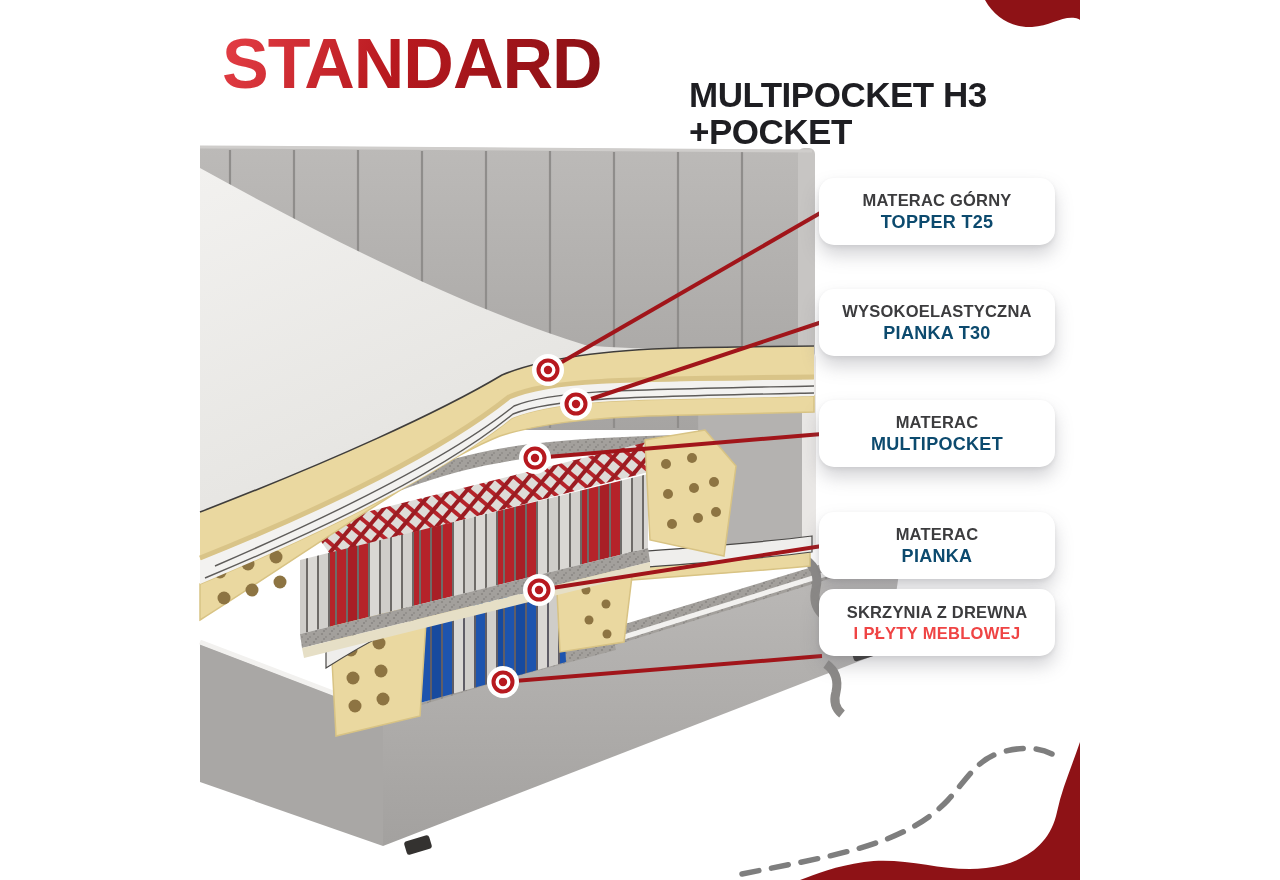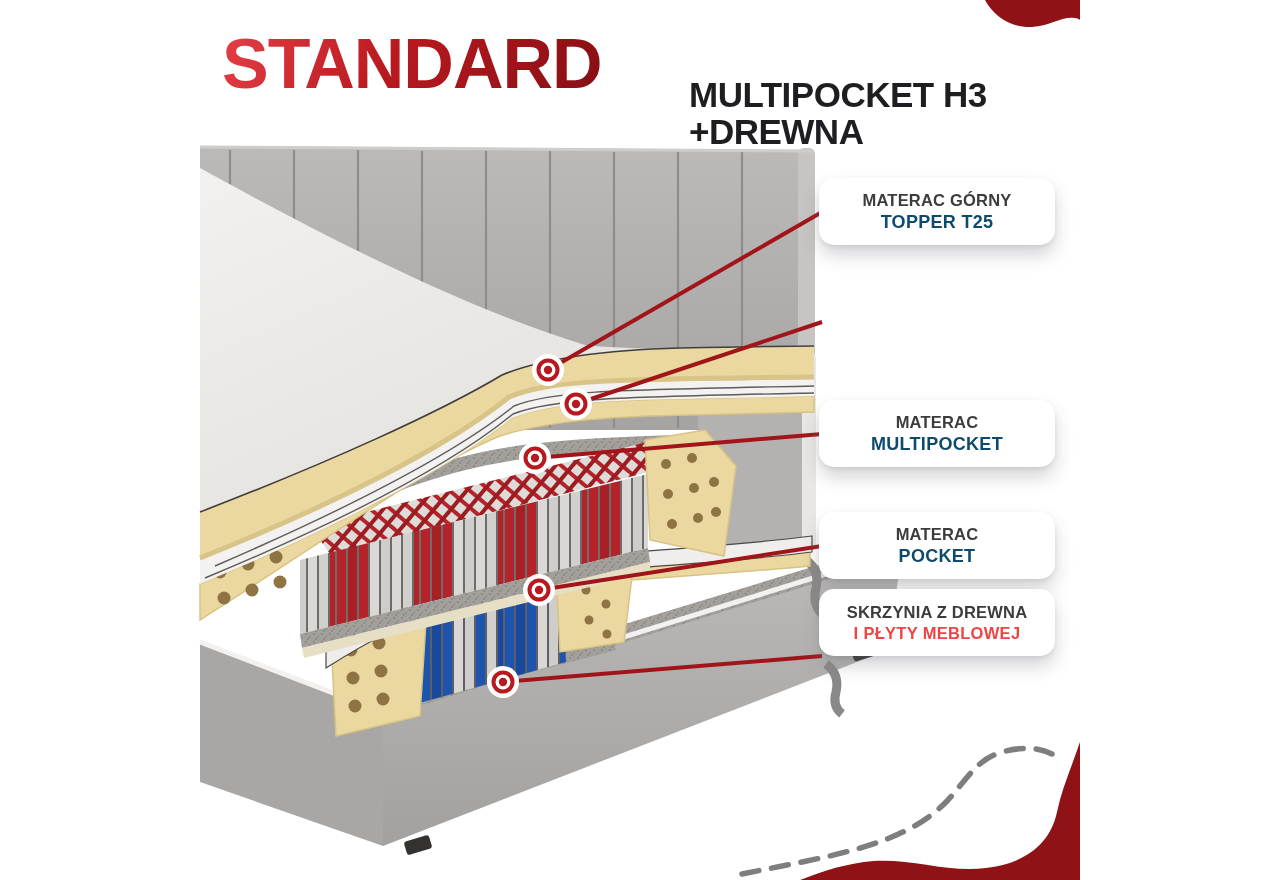--- a/index.html
+++ b/index.html
@@ -223,33 +223,37 @@
     </g>
 
     <path fill="#8e1216" d="M985,0 C995,18 1012,28 1032,27 C1050,26 1062,16 1075,18 C1077,18 1079,19 1080,20 L1080,0 Z"></path>
     <path fill="#8e1216" d="M1080,742 C1072,766 1062,788 1057,812 C1050,846 1022,864 986,868 C944,873 906,856 864,862 C836,866 816,874 800,880 L1080,880 Z"></path>
     <path fill="none" stroke="#7e7e7e" stroke-width="5.5" stroke-dasharray="17 13" stroke-linecap="round" d="M742,874 C830,856 905,846 948,800 C968,778 976,760 1002,752 C1024,746 1040,748 1052,754"></path>
   </svg>
 
   <div class="title">STANDARD</div>
   <div class="subtitle">
     <div>MULTIPOCKET H3</div>
-    <div>+DREWNA</div>
+    <div>+POCKET</div>
   </div>
 
   <div class="label" style="top:178px">
     <div class="l1">MATERAC GÓRNY</div>
     <div class="l2">TOPPER T25</div>
   </div>
+  <div class="label" style="top:289px">
+    <div class="l1">WYSOKOELASTYCZNA</div>
+    <div class="l2">PIANKA T30</div>
+  </div>
   <div class="label" style="top:400px">
     <div class="l1">MATERAC</div>
     <div class="l2">MULTIPOCKET</div>
   </div>
   <div class="label" style="top:512px">
     <div class="l1">MATERAC</div>
-    <div class="l2">POCKET</div>
+    <div class="l2">PIANKA</div>
   </div>
   <div class="label" style="top:589px">
     <div class="l1">SKRZYNIA Z DREWNA</div>
     <div class="l2 dark">I PŁYTY MEBLOWEJ</div>
   </div>
 
 </div>
 
 </body></html>

